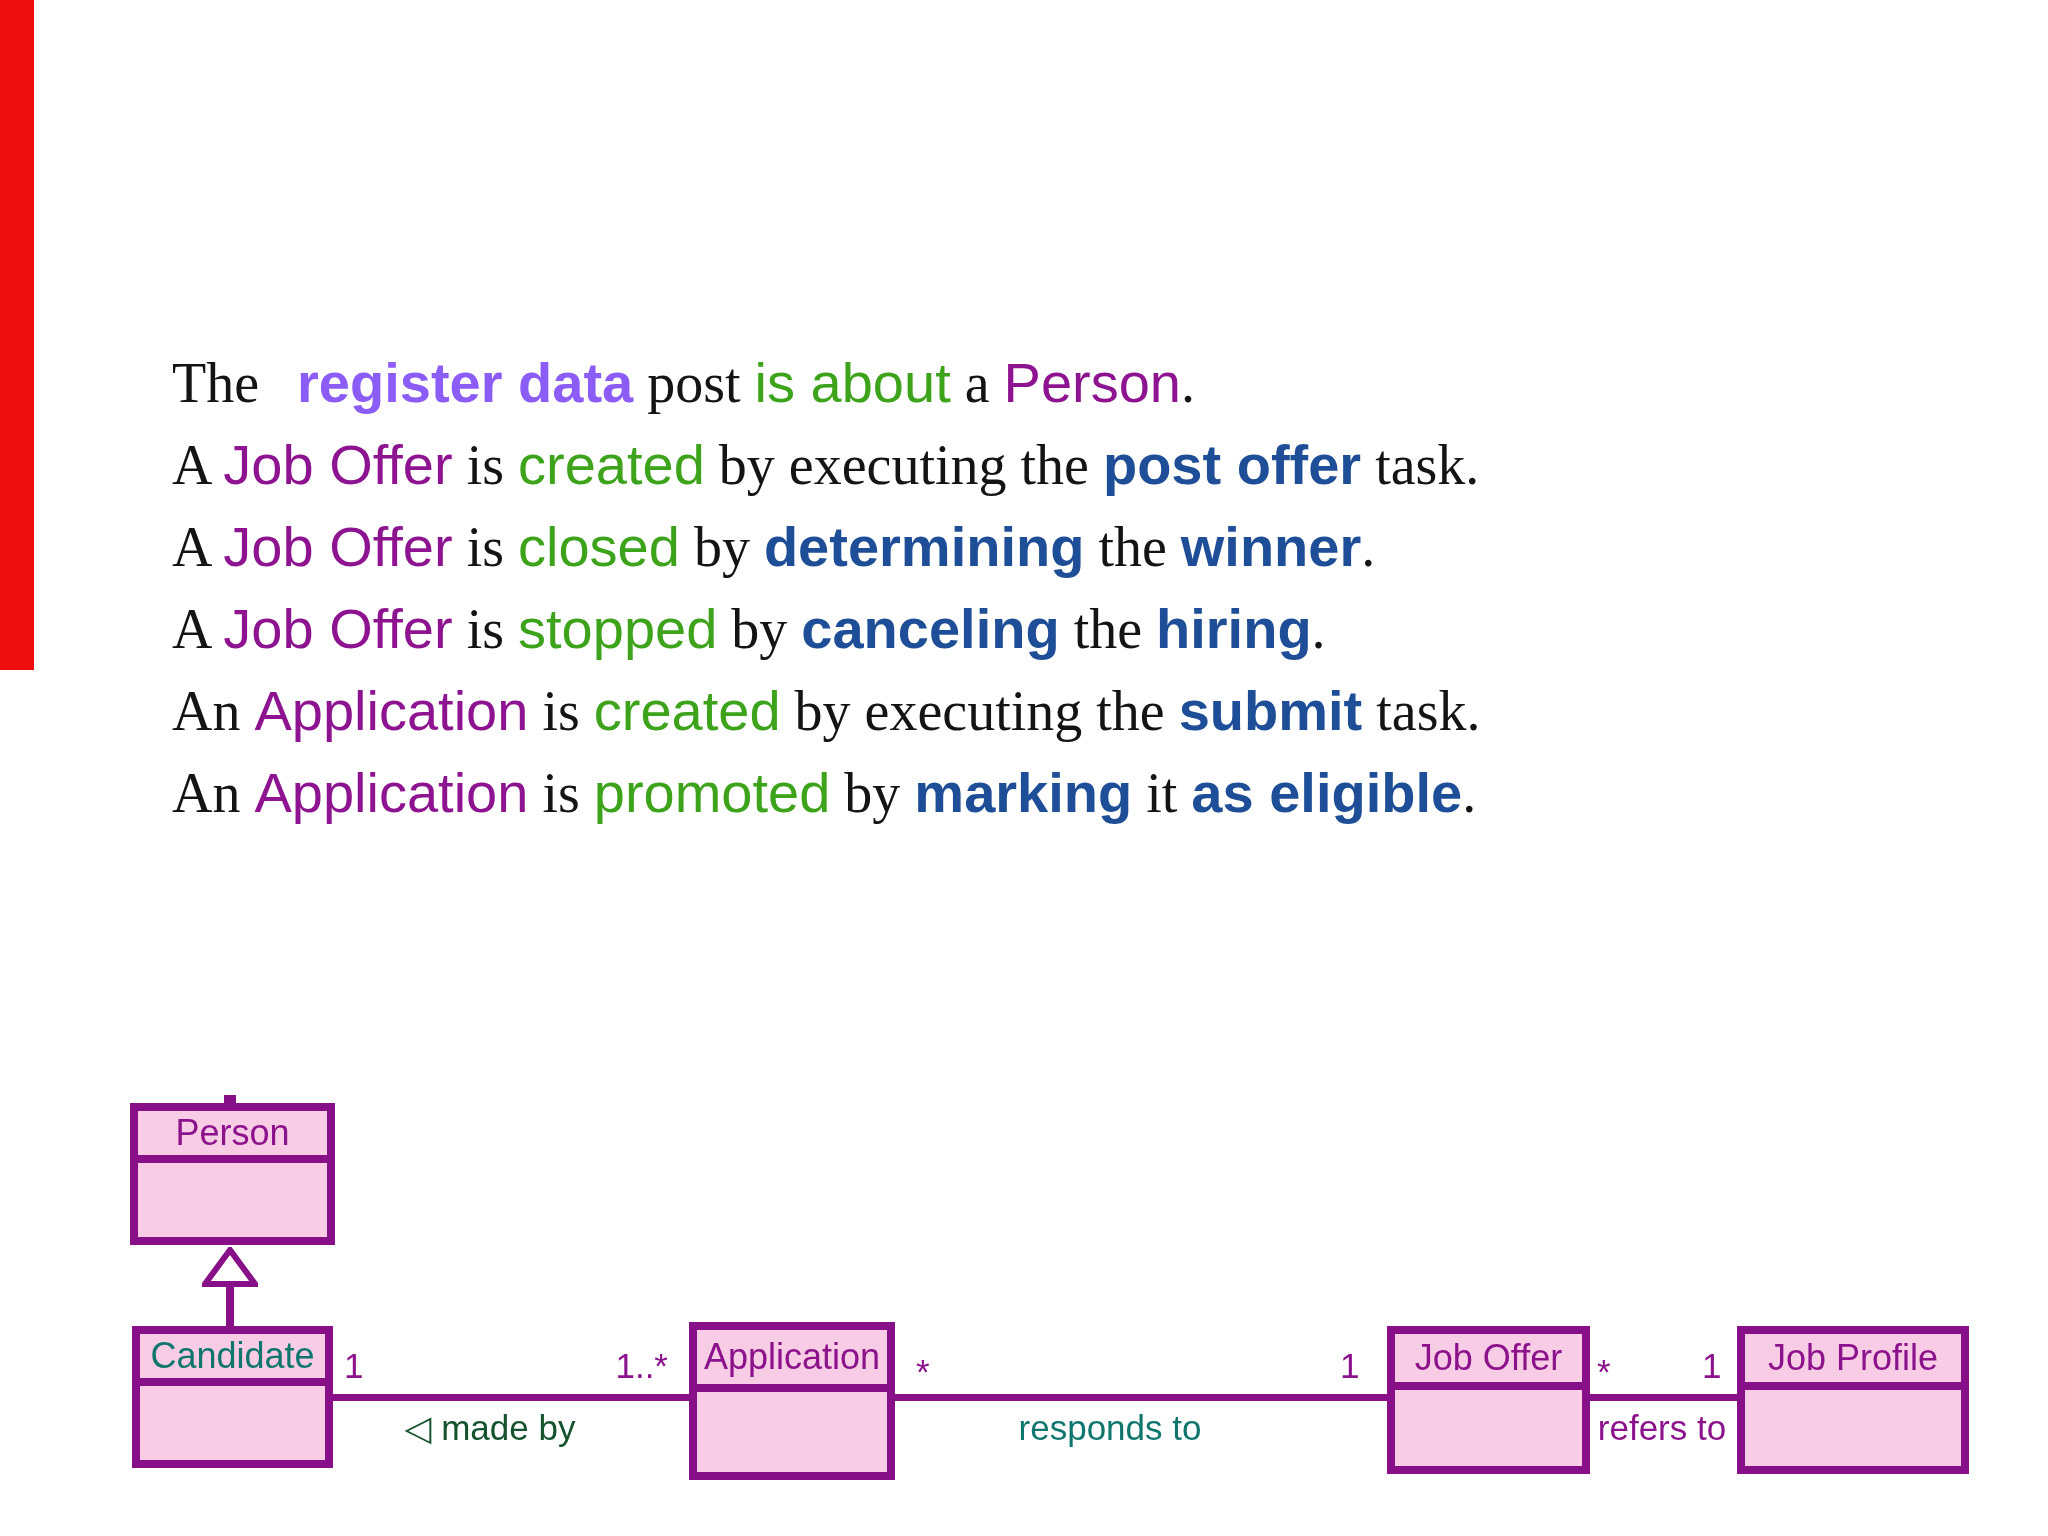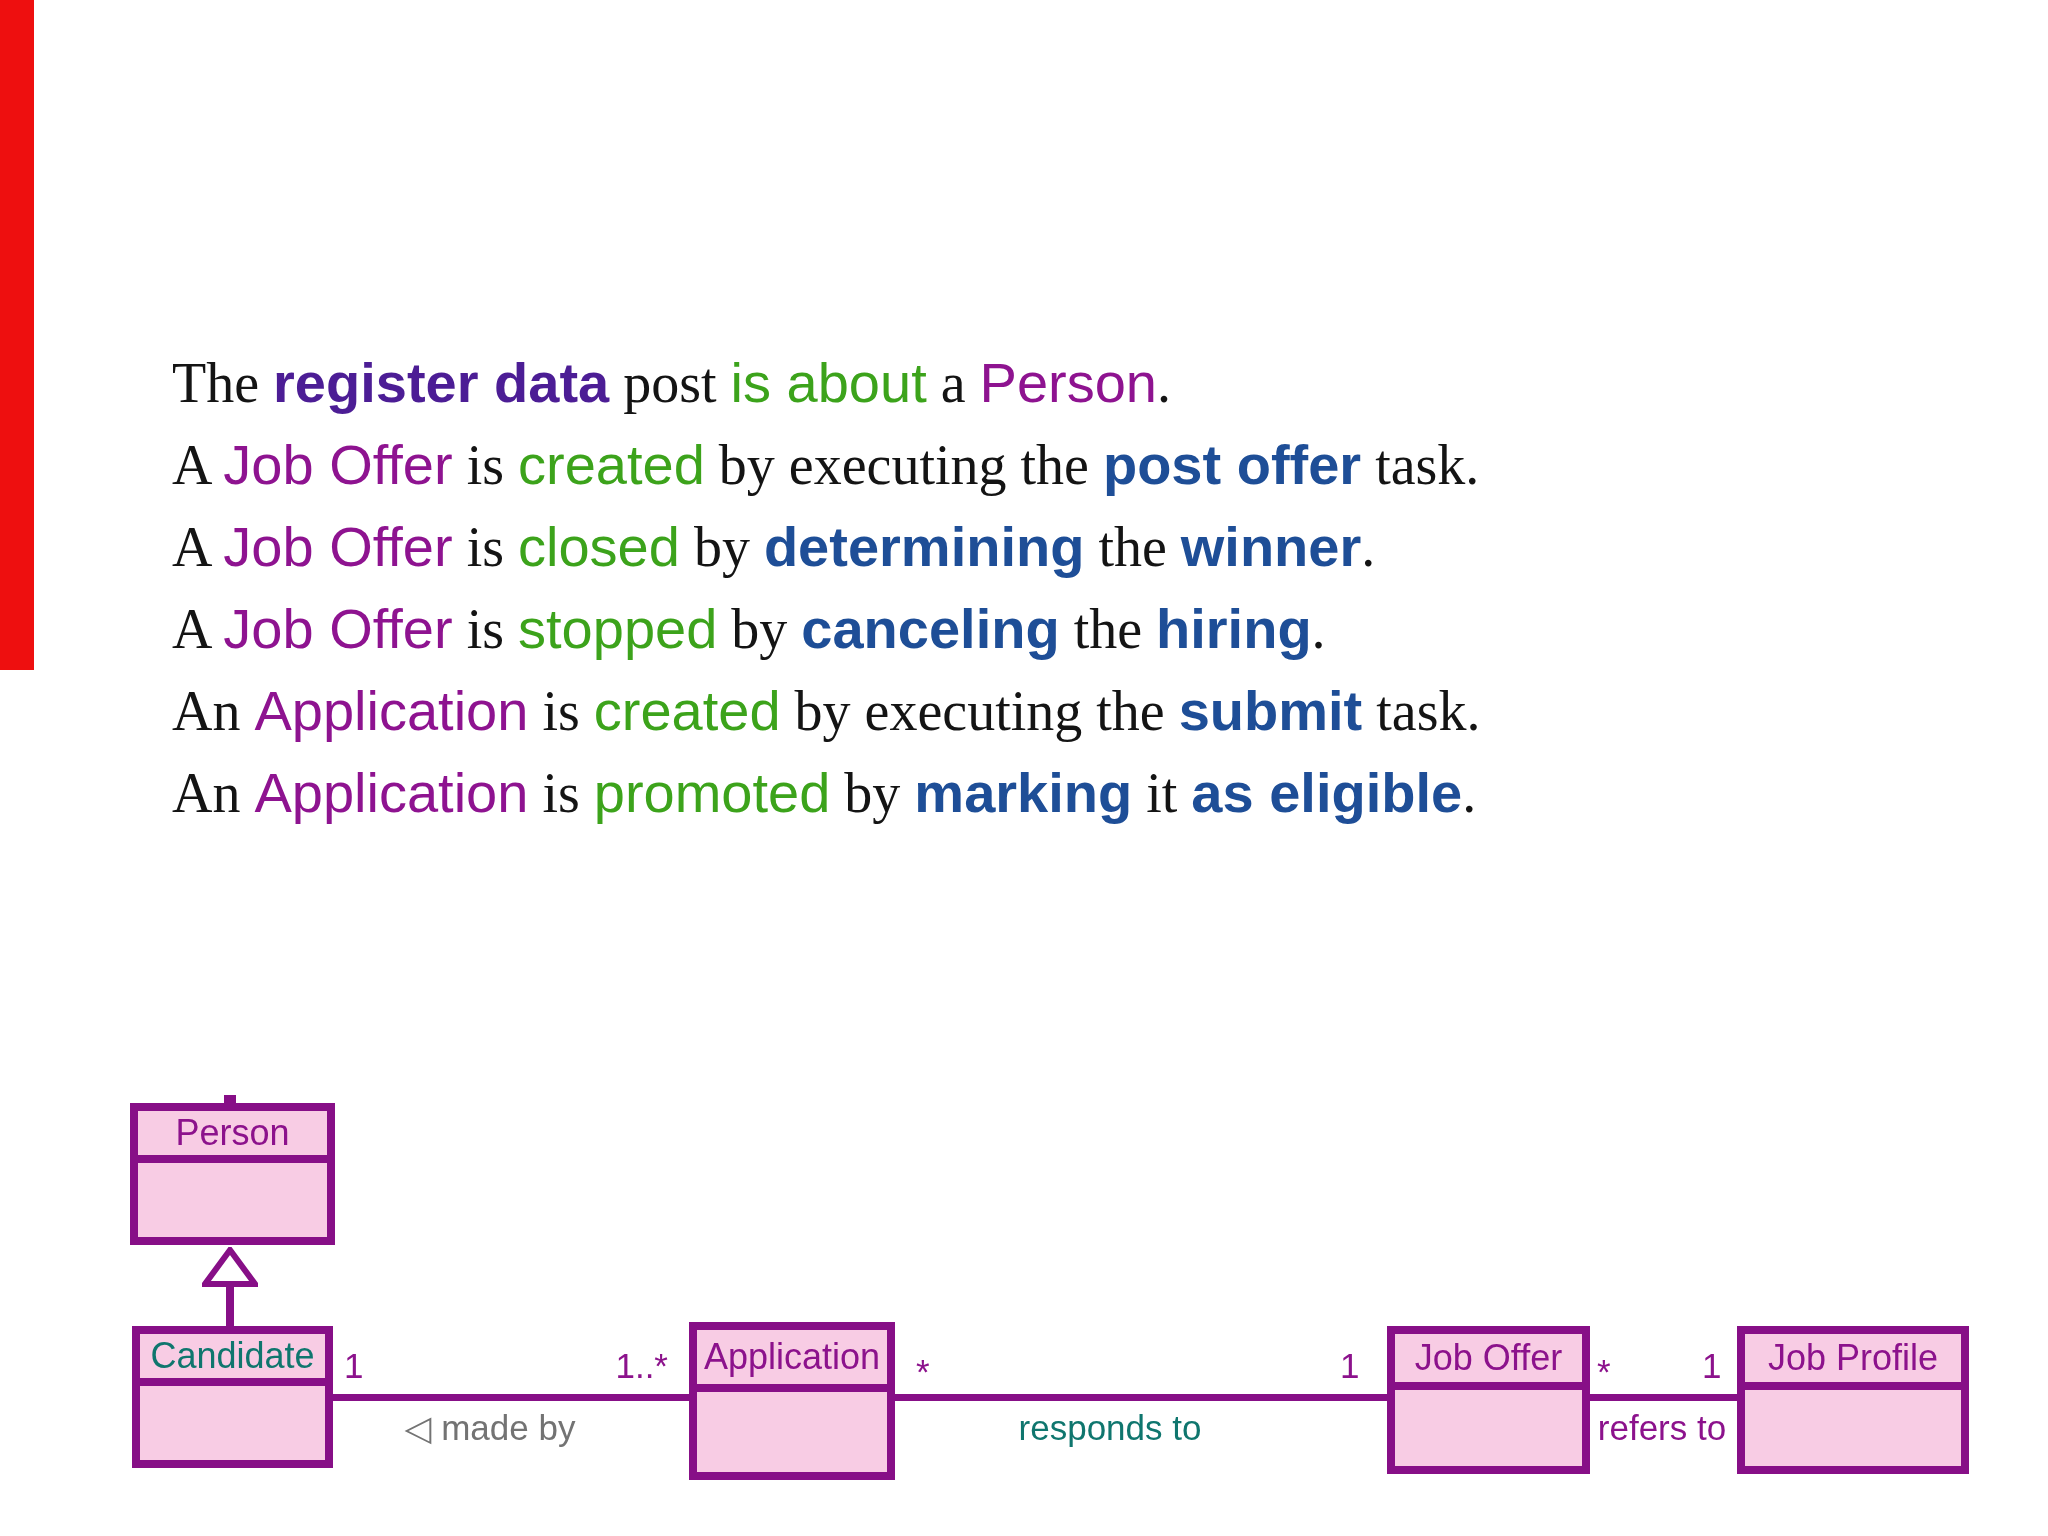--- a/index.html
+++ b/index.html
@@ -28,21 +28,21 @@
 </style>
 </head>
 <body>
 
 <div class="slide">
 
   <div class="accent-bar" style="background: rgb(238, 15, 15);"></div>
 
 
   <div class="sentences">
-      <div class="line"><span class="seg-plain">The </span><span class="seg-task" style="color: #4c1d95;">register data</span><span class="seg-plain"> post </span><span class="seg-state" style="color: rgb(60, 163, 27);">is about</span><span class="seg-plain"> a </span><span class="seg-entity" style="color: rgb(142, 19, 144);">Person</span><span class="seg-plain">.</span></div>
+      <div class="line"><span class="seg-plain">The </span><span class="seg-task" style="color: #8b5cf6; margin-left: 24px;">register data</span><span class="seg-plain"> post </span><span class="seg-state" style="color: rgb(60, 163, 27);">is about</span><span class="seg-plain"> a </span><span class="seg-entity" style="color: rgb(142, 19, 144);">Person</span><span class="seg-plain">.</span></div>
       <div class="line"><span class="seg-plain">A </span><span class="seg-entity" style="color: rgb(142, 19, 144);">Job Offer</span><span class="seg-plain"> is </span><span class="seg-state" style="color: rgb(60, 163, 27);">created</span><span class="seg-plain"> by executing the </span><span class="seg-task" style="color: rgb(30, 78, 151);">post offer</span><span class="seg-plain"> task.</span></div>
       <div class="line"><span class="seg-plain">A </span><span class="seg-entity" style="color: rgb(142, 19, 144);">Job Offer</span><span class="seg-plain"> is </span><span class="seg-state" style="color: rgb(60, 163, 27);">closed</span><span class="seg-plain"> by </span><span class="seg-task" style="color: rgb(30, 78, 151);">determining</span><span class="seg-plain"> the </span><span class="seg-task" style="color: rgb(30, 78, 151);">winner</span><span class="seg-plain">.</span></div>
       <div class="line"><span class="seg-plain">A </span><span class="seg-entity" style="color: rgb(142, 19, 144);">Job Offer</span><span class="seg-plain"> is </span><span class="seg-state" style="color: rgb(60, 163, 27);">stopped</span><span class="seg-plain"> by </span><span class="seg-task" style="color: rgb(30, 78, 151);">canceling</span><span class="seg-plain"> the </span><span class="seg-task" style="color: rgb(30, 78, 151);">hiring</span><span class="seg-plain">.</span></div>
       <div class="line"><span class="seg-plain">An </span><span class="seg-entity" style="color: rgb(142, 19, 144);">Application</span><span class="seg-plain"> is </span><span class="seg-state" style="color: rgb(60, 163, 27);">created</span><span class="seg-plain"> by executing the </span><span class="seg-task" style="color: rgb(30, 78, 151);">submit</span><span class="seg-plain"> task.</span></div>
       <div class="line"><span class="seg-plain">An </span><span class="seg-entity" style="color: rgb(142, 19, 144);">Application</span><span class="seg-plain"> is </span><span class="seg-state" style="color: rgb(60, 163, 27);">promoted</span><span class="seg-plain"> by </span><span class="seg-task" style="color: rgb(30, 78, 151);">marking</span><span class="seg-plain"> it </span><span class="seg-task" style="color: rgb(30, 78, 151);">as eligible</span><span class="seg-plain">.</span></div>
     </div>
 
   <div class="uml-box" style="left: 130px; top: 1103px; width: 205px; height: 142px; border-color: rgb(135, 15, 135); background: rgb(248, 204, 228);">
     <div class="uml-title" style="height: 44px; line-height: 44px; border-bottom: 8px solid rgb(135, 15, 135); border-top-color: rgb(135, 15, 135); border-right-color: rgb(135, 15, 135); border-left-color: rgb(135, 15, 135); color: rgb(140, 18, 140);">Person</div>
     <div class="uml-attr"></div>
@@ -78,17 +78,17 @@
   <div class="assoc-line" style="left: 895px; top: 1394px; width: 492px; background: rgb(135, 15, 135);"></div>
   <div class="assoc-line" style="left: 1590px; top: 1394px; width: 147px; background: rgb(135, 15, 135);"></div>
 
   <span class="mult" style="left: 344px; top: 1346px; color: rgb(140, 18, 140);">1</span>
   <span class="mult" style="left: 588px; top: 1346px; width: 80px; text-align: right; color: rgb(140, 18, 140);">1..*</span>
   <span class="mult" style="left: 916px; top: 1352px; color: rgb(140, 18, 140);">*</span>
   <span class="mult" style="left: 1340px; top: 1346px; color: rgb(140, 18, 140);">1</span>
   <span class="mult" style="left: 1597px; top: 1352px; color: rgb(140, 18, 140);">*</span>
   <span class="mult" style="left: 1702px; top: 1346px; color: rgb(140, 18, 140);">1</span>
 
-  <span class="assoc-label" style="left: 385px; top: 1408px; width: 210px; color: #737373;">◁ made by</span>
+  <span class="assoc-label" style="left: 385px; top: 1408px; width: 210px; color: #14532d;">◁ made by</span>
   <span class="assoc-label" style="left: 995px; top: 1408px; width: 230px; color: #0f766e;">responds to</span>
   <span class="assoc-label" style="left: 1582px; top: 1408px; width: 160px; color: rgb(140, 18, 140);">refers to</span>
 
 </div>
 
 </body></html>

